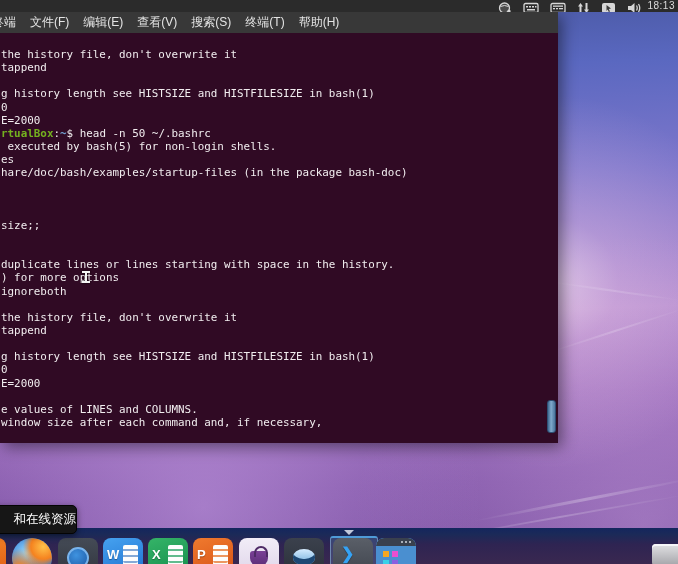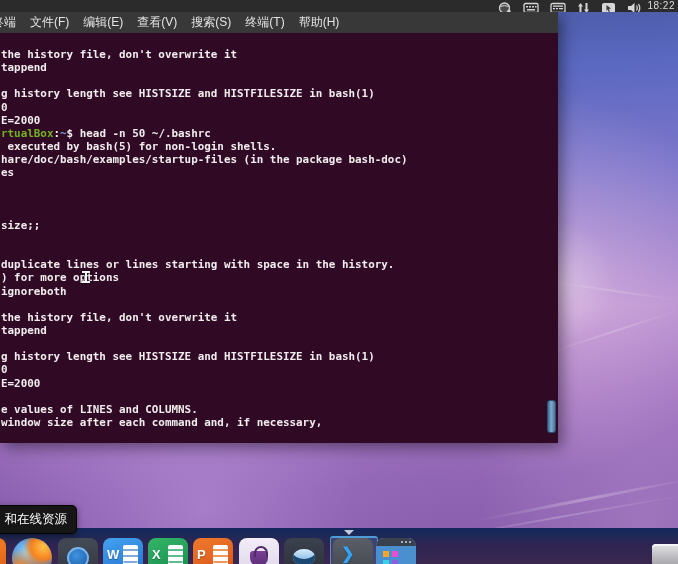--- a/index.html
+++ b/index.html
@@ -29,39 +29,39 @@
   .term-window{position:absolute;left:0;top:12px;width:558px;height:431px;z-index:20;
     box-shadow:4px 4px 14px rgba(0,0,0,.45);}
   .menubar{position:absolute;left:0;top:0;width:558px;height:21px;background:#383838;
     display:flex;align-items:center;gap:0;overflow:hidden;}
   .menu-item{color:#e4e4e4;font-size:12px;line-height:21px;padding:0 7px;white-space:nowrap;cursor:default;}
   .menu-item:first-child{margin-left:-15px;}
   .term-body{position:absolute;left:0;top:21px;width:558px;height:410px;background:#300a24;overflow:hidden;}
   .term-lines{position:absolute;left:1px;top:15px;right:9px;
     font-family:"DejaVu Sans Mono",monospace;font-size:10.9px;line-height:13.15px;}
   .term-line{height:13.15px;white-space:pre;}
-  .c-fg{color:#f1edef;font-weight:bold;}
+  .c-fg{color:#f1edef;}
   .c-green{color:#74b11f;font-weight:bold;text-align:right;}
   .c-blue{color:#729fcf;font-weight:bold;}
   .scroll-thumb{position:absolute;right:2px;top:367px;width:7px;height:31px;border-radius:3px;
     background:linear-gradient(90deg,#3f6a92,#7fa9cc 45%,#4a749c);border:1px solid #2e4f73;}
 
   
   .ibeam{position:absolute;left:82px;top:271px;width:8px;height:12px;z-index:40;
     background:
       linear-gradient(#f4f4f4,#f4f4f4) top center/8px 2px no-repeat,
       linear-gradient(#f4f4f4,#f4f4f4) bottom center/8px 2px no-repeat,
       linear-gradient(#f4f4f4,#f4f4f4) center/2px 100% no-repeat;
     filter:drop-shadow(0 0 1px rgba(0,0,0,.8));}
 
   
   .tooltip{position:absolute;left:-46px;top:505px;width:121px;height:27px;background:#161616;
     border:1px solid #040404;border-radius:5px;z-index:40;display:flex;align-items:center;
     justify-content:flex-end;box-shadow:0 2px 6px rgba(0,0,0,.5);}
-  .tooltip span{color:#fff;font-size:12.5px;padding-right:9px;white-space:nowrap;}
+  .tooltip span{color:#fff;font-size:12.5px;white-space:nowrap;}
 
   
   .dock{position:absolute;left:0;top:528px;width:678px;height:36px;z-index:25;
     background:linear-gradient(180deg,#14265e 0%,#1b2a58 18%,#2e2452 45%,#3a2850 100%);}
   .active-indicator{position:absolute;left:344px;top:2px;width:0;height:0;
     border-left:5px solid transparent;border-right:5px solid transparent;border-top:5px solid #c2c9da;}
   .dock-item{position:absolute;top:10px;width:40px;height:40px;border-radius:8px;overflow:hidden;}
   .dock-glyph{position:absolute;left:4px;top:9px;color:#fff;font-weight:bold;font-size:13px;
     text-shadow:0 1px 1px rgba(0,0,0,.35);font-family:"Liberation Sans",sans-serif;}
   .active-box{position:absolute;left:330px;top:8px;width:46px;height:28px;border-radius:3px;
@@ -148,21 +148,21 @@
           </svg></span>
         <span class="tray-ic" data-name="pointer-box-icon"><svg width="15" height="12" viewBox="0 0 15 12">
             <rect x="1" y="1" width="13" height="10" rx="2" fill="#d6d6d6"></rect>
             <path d="M5.5 3 L10 6.5 L7.8 7 L9 9.5 L7.8 10 L6.7 7.6 L5.5 9 Z" fill="#3a3a3a"></path>
           </svg></span>
         <span class="tray-ic" data-name="speaker-icon"><svg width="15" height="12" viewBox="0 0 15 12">
             <path d="M1 4 H4 L7.5 1 V11 L4 8 H1 Z" fill="#d6d6d6"></path>
             <path d="M9.5 3.5 Q11 6 9.5 8.5 M11.5 2 Q14 6 11.5 10" stroke="#d6d6d6" stroke-width="1.3" fill="none"></path>
           </svg></span>
       </div>
-    <span class="clock" data-name="clock">18:22</span>
+    <span class="clock" data-name="clock">18:13</span>
   </div>
 
   <div class="term-window" data-name="terminal-window">
     <div class="menubar" id="menubar" data-name="terminal-menubar">
         <span class="menu-item" data-name="menu-item-0">终端</span>
         <span class="menu-item" data-name="menu-item-1">文件(F)</span>
         <span class="menu-item" data-name="menu-item-2">编辑(E)</span>
         <span class="menu-item" data-name="menu-item-3">查看(V)</span>
         <span class="menu-item" data-name="menu-item-4">搜索(S)</span>
         <span class="menu-item" data-name="menu-item-5">终端(T)</span>
@@ -171,22 +171,22 @@
     <div class="term-body" data-name="terminal-screen">
       <div class="term-lines" id="termlines" data-name="terminal-output">
           <div class="term-line" data-name="terminal-line"><span class="c-fg">the history file, don't overwrite it</span></div>
           <div class="term-line" data-name="terminal-line"><span class="c-fg">tappend</span></div>
           <div class="term-line" data-name="terminal-line"></div>
           <div class="term-line" data-name="terminal-line"><span class="c-fg">g history length see HISTSIZE and HISTFILESIZE in bash(1)</span></div>
           <div class="term-line" data-name="terminal-line"><span class="c-fg">0</span></div>
           <div class="term-line" data-name="terminal-line"><span class="c-fg">E=2000</span></div>
           <div class="term-line" data-name="terminal-line"><span class="c-green">rtualBox</span><span class="c-fg">:</span><span class="c-blue">~</span><span class="c-fg">$ head -n 50 ~/.bashrc</span></div>
           <div class="term-line" data-name="terminal-line"><span class="c-fg"> executed by bash(5) for non-login shells.</span></div>
+          <div class="term-line" data-name="terminal-line"><span class="c-fg">es</span></div>
           <div class="term-line" data-name="terminal-line"><span class="c-fg">hare/doc/bash/examples/startup-files (in the package bash-doc)</span></div>
-          <div class="term-line" data-name="terminal-line"><span class="c-fg">es</span></div>
           <div class="term-line" data-name="terminal-line"></div>
           <div class="term-line" data-name="terminal-line"></div>
           <div class="term-line" data-name="terminal-line"></div>
           <div class="term-line" data-name="terminal-line"><span class="c-fg">size;;</span></div>
           <div class="term-line" data-name="terminal-line"></div>
           <div class="term-line" data-name="terminal-line"></div>
           <div class="term-line" data-name="terminal-line"><span class="c-fg">duplicate lines or lines starting with space in the history.</span></div>
           <div class="term-line" data-name="terminal-line"><span class="c-fg">) for more options</span></div>
           <div class="term-line" data-name="terminal-line"><span class="c-fg">ignoreboth</span></div>
           <div class="term-line" data-name="terminal-line"></div>

